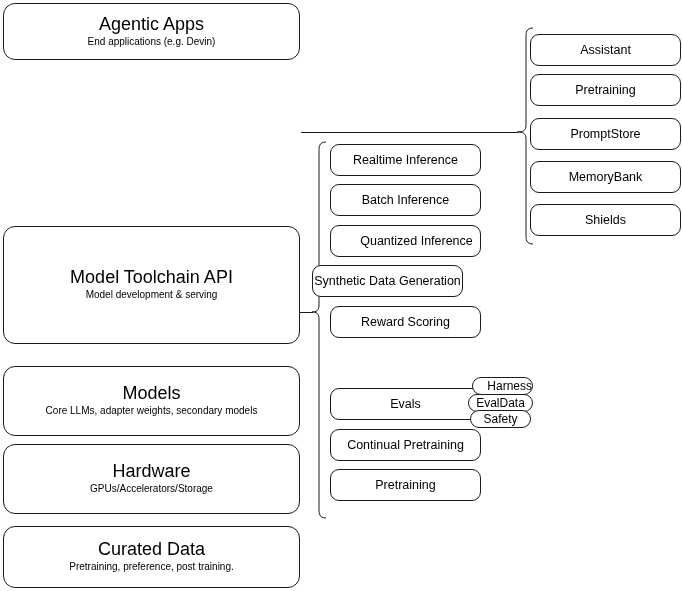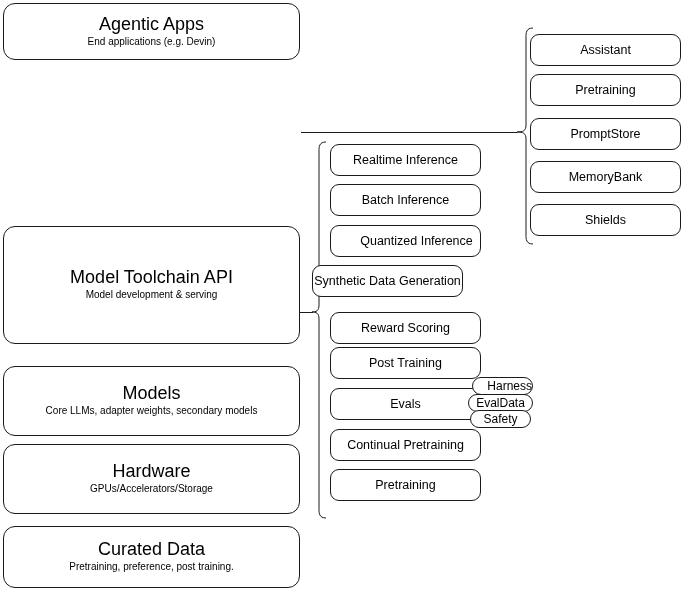--- a/index.html
+++ b/index.html
@@ -162,25 +162,22 @@
   </div>
   <div class="box cap-box" style="left:330px; top:184px; width:151px; height:32px;">
     <div class="title">Batch Inference</div>
   </div>
   <div class="box cap-box" style="left:330px; top:225px; width:151px; height:32px;padding-left:28px;">
     <div class="title">Quantized Inference</div>
   </div>
   <div class="box cap-box" style="left:312px; top:265px; width:151px; height:32px;">
     <div class="title">Synthetic Data Generation</div>
   </div>
-  <div class="box cap-box" style="left:330px; top:306px; width:151px; height:32px;margin-top:6px;">
+  <div class="box cap-box" style="left:330px; top:306px; width:151px; height:32px;">
     <div class="title">Reward Scoring</div>
-  </div>
-  <div class="box cap-box" style="left:330px; top:347px; width:151px; height:32px;">
-    <div class="title">Post Training</div>
   </div>
   <div class="box cap-box" style="left:330px; top:388px; width:151px; height:32px;">
     <div class="title">Evals</div>
   </div>
   <div class="box cap-box" style="left:330px; top:429px; width:151px; height:32px;">
     <div class="title">Continual Pretraining</div>
   </div>
   <div class="box cap-box" style="left:330px; top:469px; width:151px; height:32px;">
     <div class="title">Pretraining</div>
   </div>

